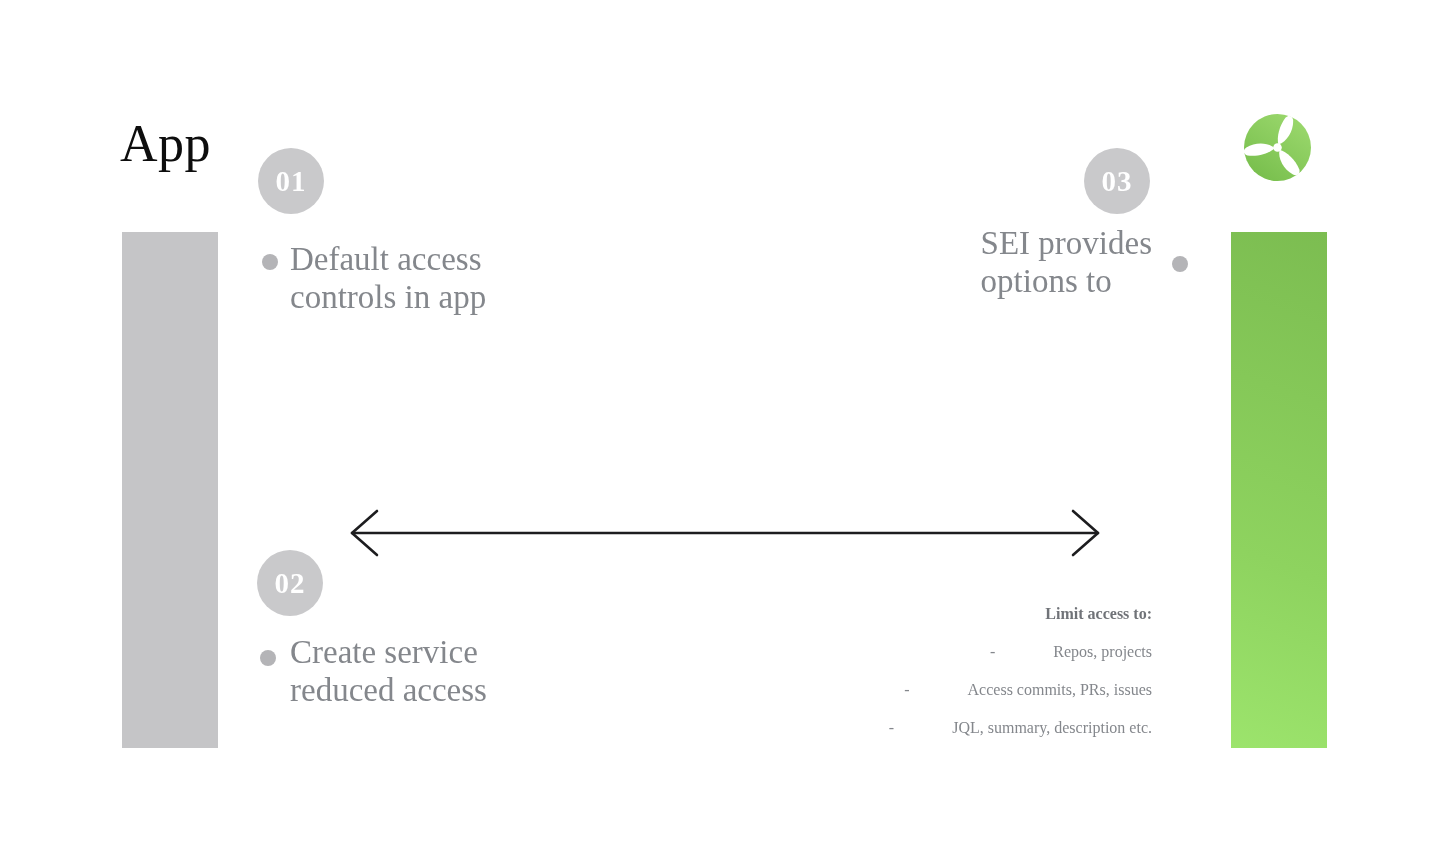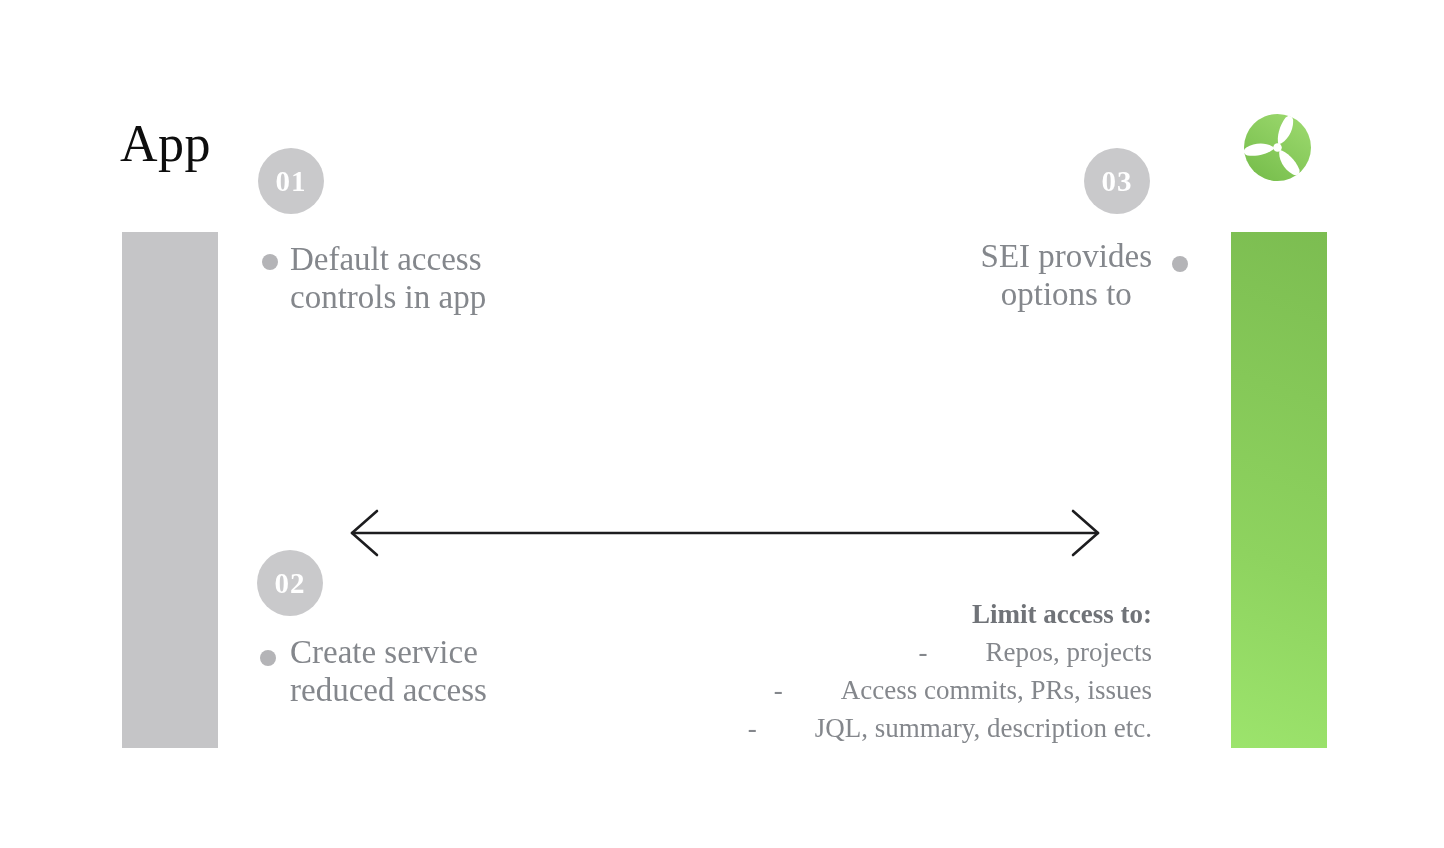--- a/index.html
+++ b/index.html
@@ -28,25 +28,25 @@
   }
   .bullet-1{left:262px;top:254px;}
   .bullet-2{left:260px;top:650px;}
   .bullet-3{left:1172px;top:256px;}
   .step-text{
     position:absolute;font-size:33px;line-height:38px;color:#84878C;font-weight:400;
     white-space:nowrap;
   }
   .step-1{left:290px;top:240px;text-align:left;}
   .step-2{left:290px;top:633px;text-align:left;}
-  .step-3{right:292px;top:237px;text-align:center;}
+  .step-3{right:292px;top:224px;text-align:left;}
   .arrow-wrap{position:absolute;left:340px;top:505px;width:770px;height:56px;}
   .limit-block{
     position:absolute;right:292px;top:595px;text-align:right;
-    font-size:27px;line-height:38px;color:#84878C;white-space:nowrap;
+    font-size:16px;line-height:38px;color:#84878C;white-space:nowrap;
   }
   .limit-heading{font-weight:700;color:#707378;}
   .limit-row{display:flex;justify-content:flex-end;align-items:baseline;}
   .limit-row .dash{margin-right:58px;}
 </style>
 </head>
 <body>
 
 <div class="canvas">
 

